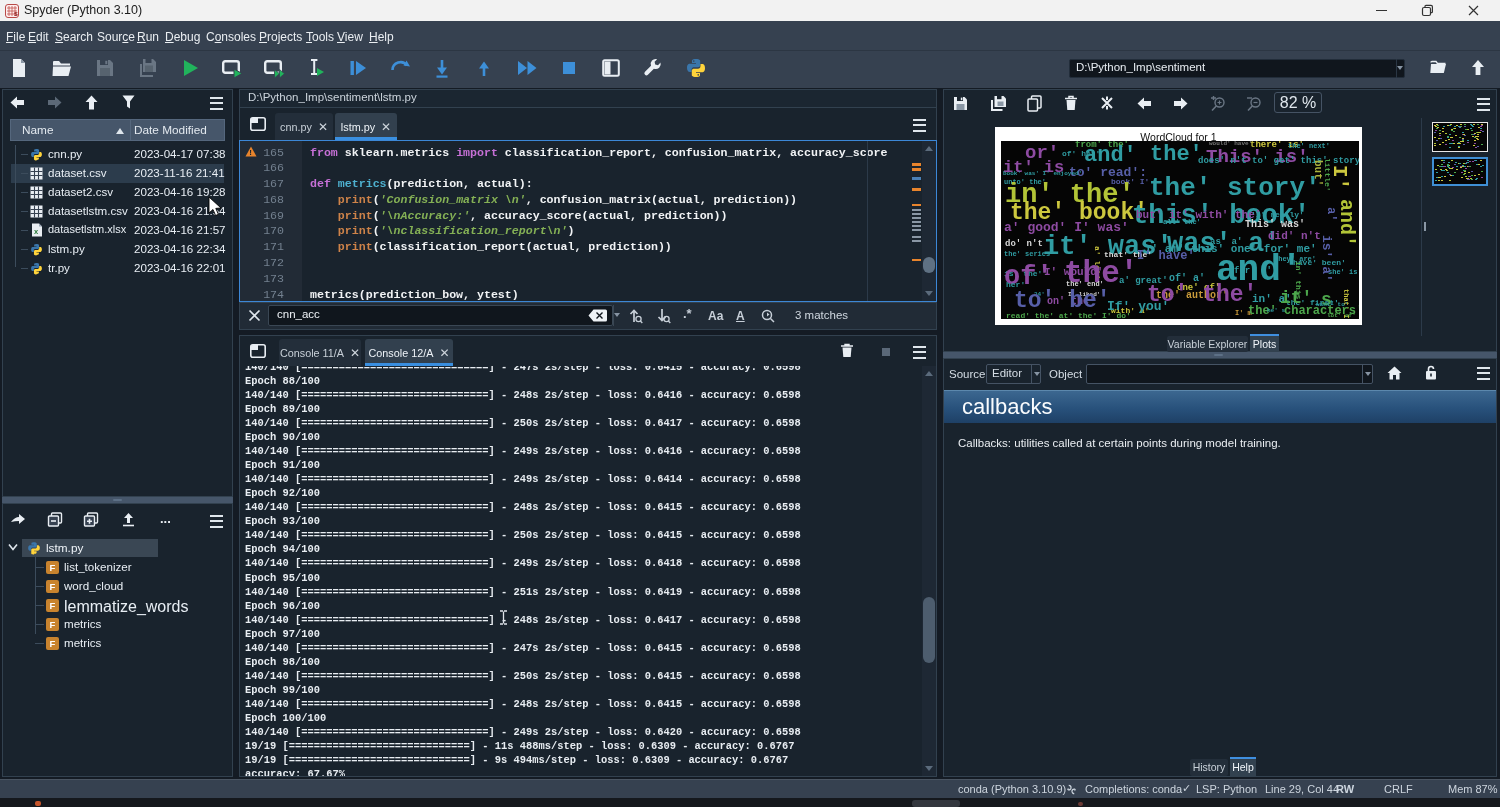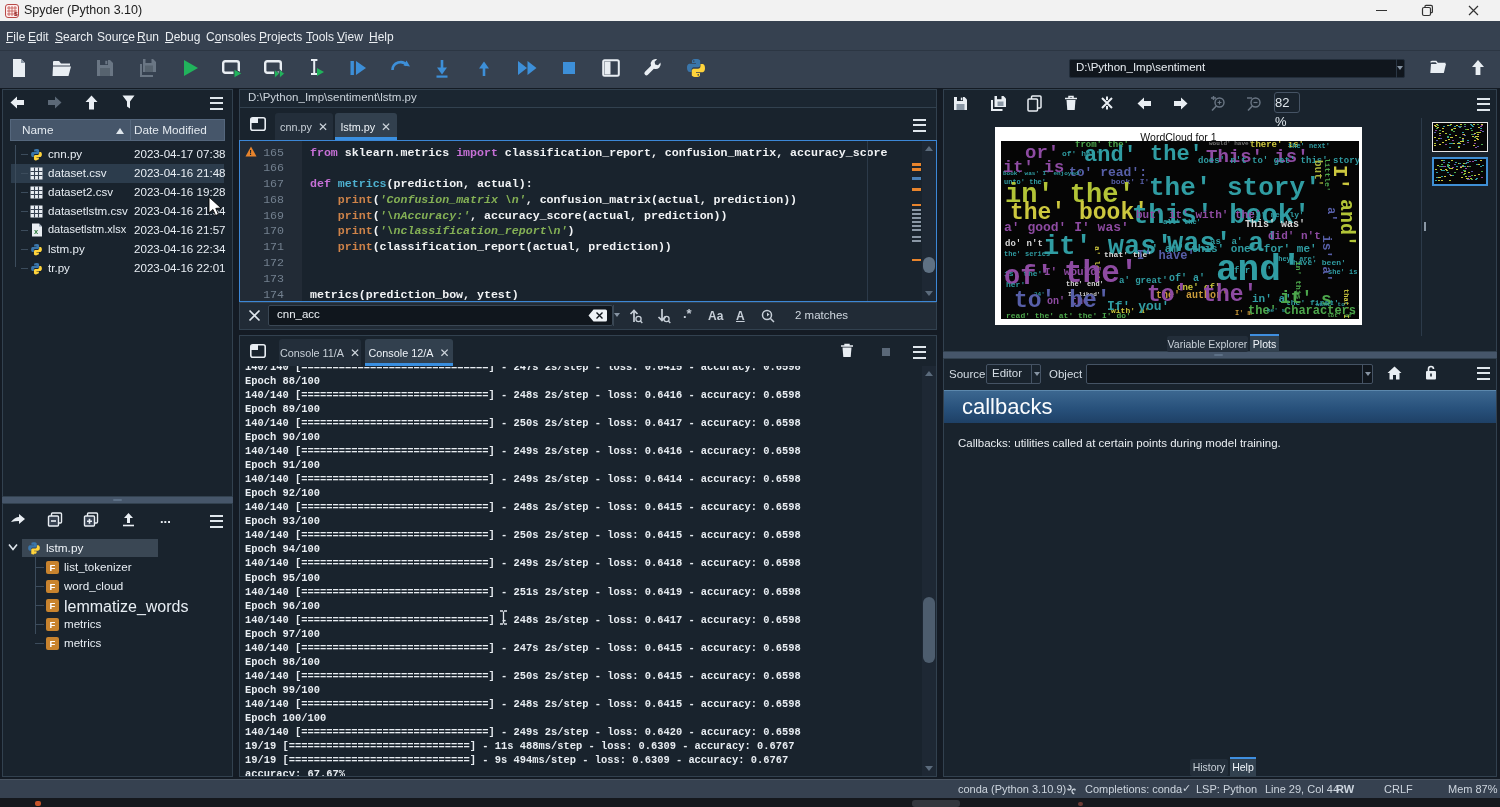--- a/index.html
+++ b/index.html
@@ -161,21 +161,21 @@
     <path d="M12.2 22 c4.5 0 4.2-2 4.2-2 v-2.5 h-4.4 v-0.9 h6.4 c0 0 3.6 0.4 3.6-4.5 c0-4.9-3.1-4.7-3.1-4.7 h-1.9 v2.4 c0 3.1-2.7 2.9-2.7 2.9 h-4.4 c0 0-2.6 0-2.6 2.5 v5.6 c0 0-0.4 2.2 4.9 2.2 z" fill="#ffd43b"></path>
   </svg>
 <div class="a" style="left:48px;top:147px;font-size:11.6px;color:#e8eef4;">cnn.py</div>
 <div class="a" style="left:134px;top:147px;font-size:11.6px;color:#e8eef4;">2023-04-17 07:38</div>
 <div class="a" style="left:21px;top:173px;width:7px;height:1px;background:#3c4c5c;"></div>
 <svg class="a" style="left:30px;top:167px" width="13" height="13" viewBox="0 0 13 13">
     <rect x="0.5" y="0.5" width="12" height="12" fill="#e9eef3"></rect>
     <path d="M0.5 4.5 h12 M0.5 8.5 h12 M4.5 0.5 v12 M8.5 0.5 v12" stroke="#364150" stroke-width="1.1"></path>
   </svg>
 <div class="a" style="left:48px;top:166px;font-size:11.6px;color:#e8eef4;">dataset.csv</div>
-<div class="a" style="left:134px;top:166px;font-size:11.6px;color:#e8eef4;">2023-04-16 21:48</div>
+<div class="a" style="left:134px;top:166px;font-size:11.6px;color:#e8eef4;">2023-11-16 21:41</div>
 <div class="a" style="left:21px;top:192px;width:7px;height:1px;background:#3c4c5c;"></div>
 <svg class="a" style="left:30px;top:186px" width="13" height="13" viewBox="0 0 13 13">
     <rect x="0.5" y="0.5" width="12" height="12" fill="#e9eef3"></rect>
     <path d="M0.5 4.5 h12 M0.5 8.5 h12 M4.5 0.5 v12 M8.5 0.5 v12" stroke="#364150" stroke-width="1.1"></path>
   </svg>
 <div class="a" style="left:48px;top:185px;font-size:11.6px;color:#e8eef4;">dataset2.csv</div>
 <div class="a" style="left:134px;top:185px;font-size:11.6px;color:#e8eef4;">2023-04-16 19:28</div>
 <div class="a" style="left:21px;top:211px;width:7px;height:1px;background:#3c4c5c;"></div>
 <svg class="a" style="left:30px;top:205px" width="13" height="13" viewBox="0 0 13 13">
     <rect x="0.5" y="0.5" width="12" height="12" fill="#e9eef3"></rect>
@@ -347,21 +347,21 @@
     <path d="M13.4 14 L15.3 16" stroke="#c7cfd8" stroke-width="1.3"></path>
   </svg>
 <div class="a" style="left:683px;top:306px;font-size:13px;font-weight:bold;color:#c7cfd8;">.*</div>
 <div class="a" style="left:708px;top:309px;font-size:12px;font-weight:bold;color:#c7cfd8;">Aa</div>
 <div class="a" style="left:736px;top:309px;font-size:12px;font-weight:bold;color:#c7cfd8;text-decoration:underline;">A</div>
 <svg class="a" style="left:760px;top:308px" width="16" height="16" viewBox="0 0 16 16">
     <circle cx="7" cy="7" r="4.5" fill="none" stroke="#c7cfd8" stroke-width="1.5"></circle>
     <path d="M10.5 10.5 L14 14" stroke="#c7cfd8" stroke-width="1.5"></path>
     <path d="M7 4.5 l2.5 2 l-2.5 2" fill="#c7cfd8"></path>
   </svg>
-<div class="a" style="left:795px;top:309px;font-size:11.5px;color:#d0d8e0;">2 matches</div>
+<div class="a" style="left:795px;top:309px;font-size:11.5px;color:#d0d8e0;">3 matches</div>
 
 <div class="a" style="left:239px;top:330px;width:698px;height:5px;background:#141b24;"></div>
 
 <div class="pane" style="left:239px;top:335px;width:698px;height:442px;"></div>
 <svg class="a" style="left:250px;top:344px" width="16" height="14" viewBox="0 0 16 14">
     <rect x="0.8" y="0.8" width="14.4" height="12.4" rx="2" fill="none" stroke="#e9eef3" stroke-width="1.6"></rect>
     <path d="M1 2.5 a1.6 1.6 0 0 1 1.6-1.6 h5.4 v5 h-7 z" fill="#e9eef3"></path>
   </svg>
 <div class="a" style="left:279px;top:339px;width:400px;height:27px;">
   <div class="tab" style="left:0;width:82px;">Console 11/A<span class="x">✕</span></div>
@@ -451,21 +451,21 @@
     <path d="M6.3 10 L2 14.5" stroke="#6a7684" stroke-width="1.6"></path>
     <path d="M9.5 4.5 v4 M7.5 6.5 h4" stroke="#6a7684" stroke-width="1.2"></path>
     <path d="M1 2 h5 M3.5 0 v4" stroke="#6a7684" stroke-width="1.4"></path>
   </svg>
 <svg class="a" style="left:1246px;top:96px" width="16" height="16" viewBox="0 0 16 16">
     <circle cx="9.5" cy="6.5" r="4.5" fill="none" stroke="#6a7684" stroke-width="1.4"></circle>
     <path d="M6.3 10 L2 14.5" stroke="#6a7684" stroke-width="1.6"></path>
     <path d="M7.5 6.5 h4" stroke="#6a7684" stroke-width="1.2"></path>
     <path d="M1 2 h5" stroke="#6a7684" stroke-width="1.4"></path>
   </svg>
-<div class="a" style="left:1274px;top:92px;width:26px;height:21px;border:1px solid #455364;border-radius:3px;box-sizing:border-box;color:#dfe6ec;font-size:13px;text-align:left;line-height:19px;">82 %</div>
+<div class="a" style="left:1274px;top:92px;width:48px;height:21px;border:1px solid #455364;border-radius:3px;box-sizing:border-box;color:#dfe6ec;font-size:16px;text-align:center;line-height:19px;">82 %</div>
 <div class="ham a" style="left:1477px;top:98px;"></div>
 
 <div class="a" style="left:995px;top:127px;width:367px;height:198px;background:#fff;"></div>
 <div class="a" style="left:995px;top:131px;width:367px;height:12px;font-size:10.5px;color:#111;text-align:center;">WordCloud for 1</div>
 <div class="a" style="left:1001px;top:141px;width:358px;height:178px;background:#050505;overflow:hidden;" id="wcbox">
     <span class="wc" style="left:24px;top:3px;font-size:19px;color:#8e4ba2;">or'</span>
     <span class="wc" style="left:74px;top:0px;font-size:9px;color:#4da74c;">from' the'</span>
     <span class="wc" style="left:61px;top:9px;font-size:8px;color:#309da3;">of' her'</span>
     <span class="wc" style="left:83px;top:4px;font-size:22px;color:#309da3;">and'</span>
     <span class="wc" style="left:149px;top:3px;font-size:22px;color:#309da3;">the'</span>

